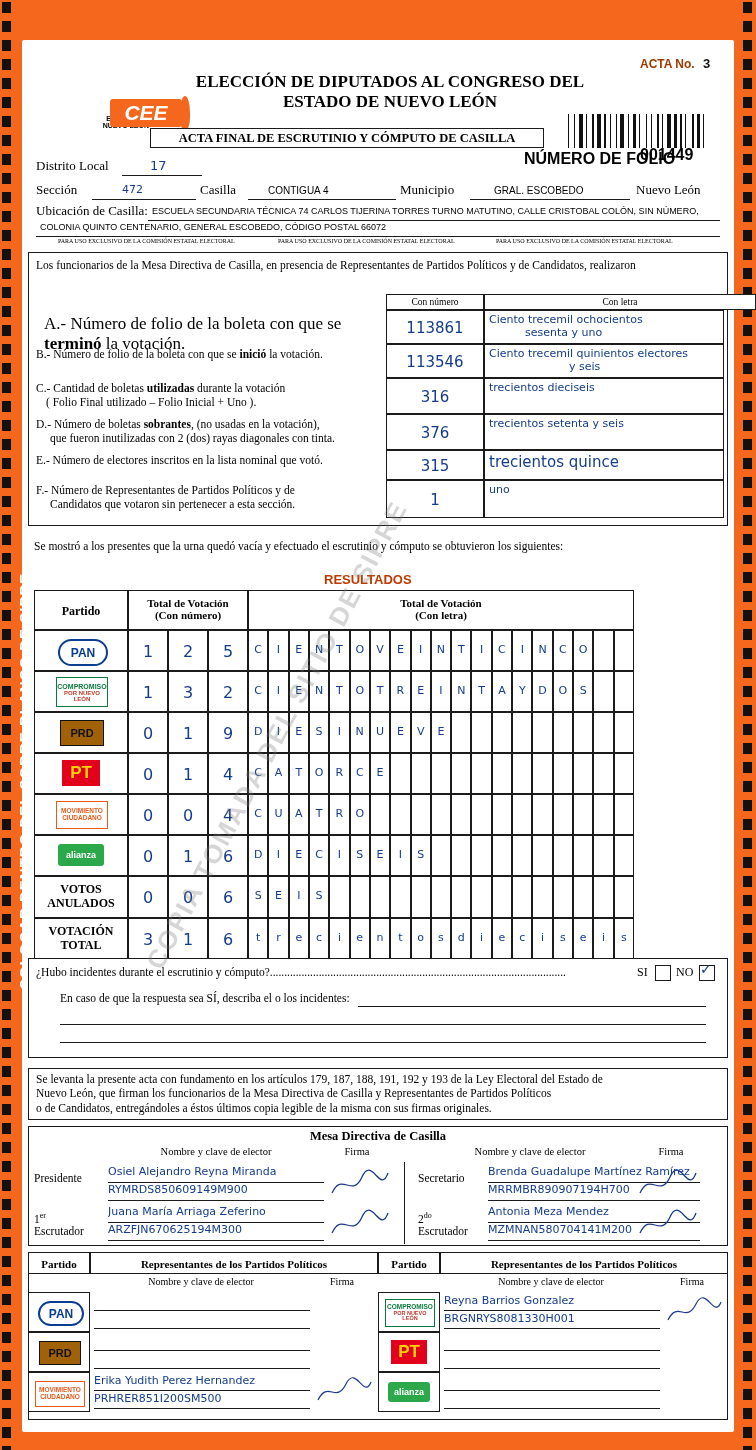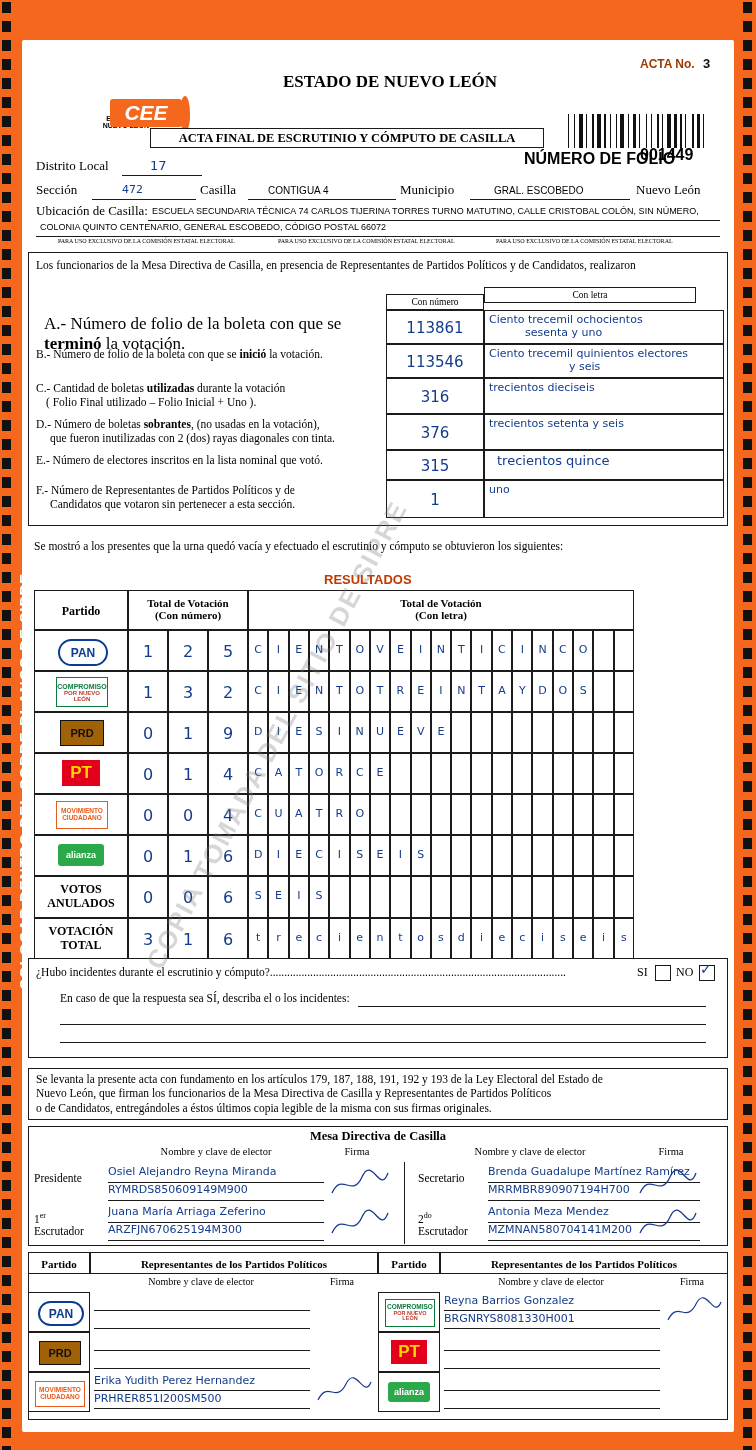--- a/index.html
+++ b/index.html
@@ -228,20 +228,21 @@
   <div class="sheet" style="left:22px;top:40px;width:712px;height:1392px;border-radius:2px;"></div>
 
   <div class="vert-text" style="left:16px;top:990px;">COLOCAR DENTRO DEL SOBRE BLANCO DE SIPRE</div>
 
   <div style="position:absolute;left:640px;top:54px;" class="sans bold">
     <span style="font-size:12px;color:#9c3a00;">ACTA No.</span>
     <span style="font-size:13px;color:#111;margin-left:4px;">3</span>
   </div>
 
   <div style="position:absolute;left:150px;top:72px;width:480px;" class="ttl serif">
+    <div style="font-size:17px;">ELECCIÓN DE DIPUTADOS AL CONGRESO DEL</div>
     <div style="font-size:17px;">ESTADO DE NUEVO LEÓN</div>
   </div>
 
   <div style="position:absolute;left:44px;top:100px;width:105px;text-align:right;line-height:1.05;" class="sans bold">
     <div style="font-size:7px;">COMISIÓN</div>
     <div style="font-size:7px;">ESTATAL</div>
     <div style="font-size:7px;">ELECTORAL</div>
     <div style="font-size:7px;">NUEVO LEÓN</div>
   </div>
   <div style="position:absolute;left:110px;top:99px;width:72px;height:28px;background:#F4671C;border-radius:3px;display:flex;align-items:center;justify-content:center;color:#fff;font-family:'Liberation Sans',sans-serif;font-weight:bold;font-style:italic;font-size:21px;">
@@ -338,21 +339,21 @@
   <div style="position:absolute;left:496px;top:238px;font-size:6px;" class="serif">PARA USO EXCLUSIVO DE LA COMISIÓN ESTATAL ELECTORAL</div>
 
   <div class="blk" style="left:28px;top:252px;width:700px;height:274px;"></div>
 
   <div style="position:absolute;left:36px;top:258px;width:688px;font-size:11.5px;line-height:1.25;" class="serif">
     <div>Los funcionarios de la Mesa Directiva de Casilla, en presencia de Representantes de Partidos Políticos  y de Candidatos, realizaron</div>
   </div>
 
   <div id="counts-table">
       <div class="cell bdr ctr serif" style="left:386px;top:294px;width:98px;height:16px;line-height:15px;font-size:9.5px;background:#fff;">Con número</div>
-      <div class="cell bdr ctr serif" style="left:484px;top:287px;width:212px;height:16px;line-height:15px;font-size:9.5px;background:#fff;">Con letra</div>
+      <div class="cell bdr ctr serif" style="left:484px;top:294px;width:272px;height:16px;line-height:15px;font-size:9.5px;background:#fff;">Con letra</div>
       <div class="cell serif" style="left:44px;top:314px;width:344px;font-size:17px;line-height:1.2;font-family:Liberation Serif, serif;"><span>A.- Número de folio de la boleta con que se </span><span class="bold">terminó</span><span> la votación.</span></div>
       <div class="cell bdr ctr" style="left:386px;top:310px;width:98px;height:34px;background:#fff;">
         <div class="hand" style="margin-top: 8px; font-size: 15px;">113861</div>
       </div>
       <div class="cell bdr" style="left:484px;top:310px;width:240px;height:34px;background:#fff;overflow:hidden;">
         <div class="hand" style="padding:2px 0 0 4px;font-size:11px;">Ciento trecemil ochocientos</div>
         <div class="hand" style="padding-left:40px;font-size:11px;">sesenta y uno</div>
       </div>
       <div class="cell serif" style="left:36px;top:348px;width:344px;font-size:11.5px;line-height:1.2;"><span>B.- Número de folio de la boleta con que se </span><span class="bold">inició</span><span> la votación.</span></div>
       <div class="cell bdr ctr" style="left:386px;top:344px;width:98px;height:34px;background:#fff;">
@@ -374,21 +375,21 @@
         <div class="hand" style="margin-top: 9px; font-size: 15px;">376</div>
       </div>
       <div class="cell bdr" style="left:484px;top:414px;width:240px;height:36px;background:#fff;overflow:hidden;">
         <div class="hand" style="padding:2px 0 0 4px;font-size:11px;">trecientos setenta y seis</div>
       </div>
       <div class="cell serif" style="left:36px;top:454px;width:344px;font-size:11.5px;line-height:1.2;"><span>E.- Número de electores inscritos en la lista nominal que votó.</span><span class="bold"></span><span></span></div>
       <div class="cell bdr ctr" style="left:386px;top:450px;width:98px;height:30px;background:#fff;">
         <div class="hand" style="margin-top: 6px; font-size: 15px;">315</div>
       </div>
       <div class="cell bdr" style="left:484px;top:450px;width:240px;height:30px;background:#fff;overflow:hidden;">
-        <div class="hand" style="padding:2px 0 0 12px;font-size:13px;">trecientos quince</div>
+        <div class="hand" style="padding:2px 0 0 4px;font-size:15px;">trecientos quince</div>
       </div>
       <div class="cell serif" style="left:36px;top:484px;width:344px;font-size:11.5px;line-height:1.2;"><span>F.- Número de Representantes de Partidos Políticos y de</span><span class="bold"></span><span></span><div style="padding-left:14px;">Candidatos que votaron sin pertenecer a esta sección.</div></div>
       <div class="cell bdr ctr" style="left:386px;top:480px;width:98px;height:38px;background:#fff;">
         <div class="hand" style="margin-top: 10px; font-size: 15px;">1</div>
       </div>
       <div class="cell bdr" style="left:484px;top:480px;width:240px;height:38px;background:#fff;overflow:hidden;">
         <div class="hand" style="padding:2px 0 0 4px;font-size:11px;">uno</div>
       </div>
     </div>
 

